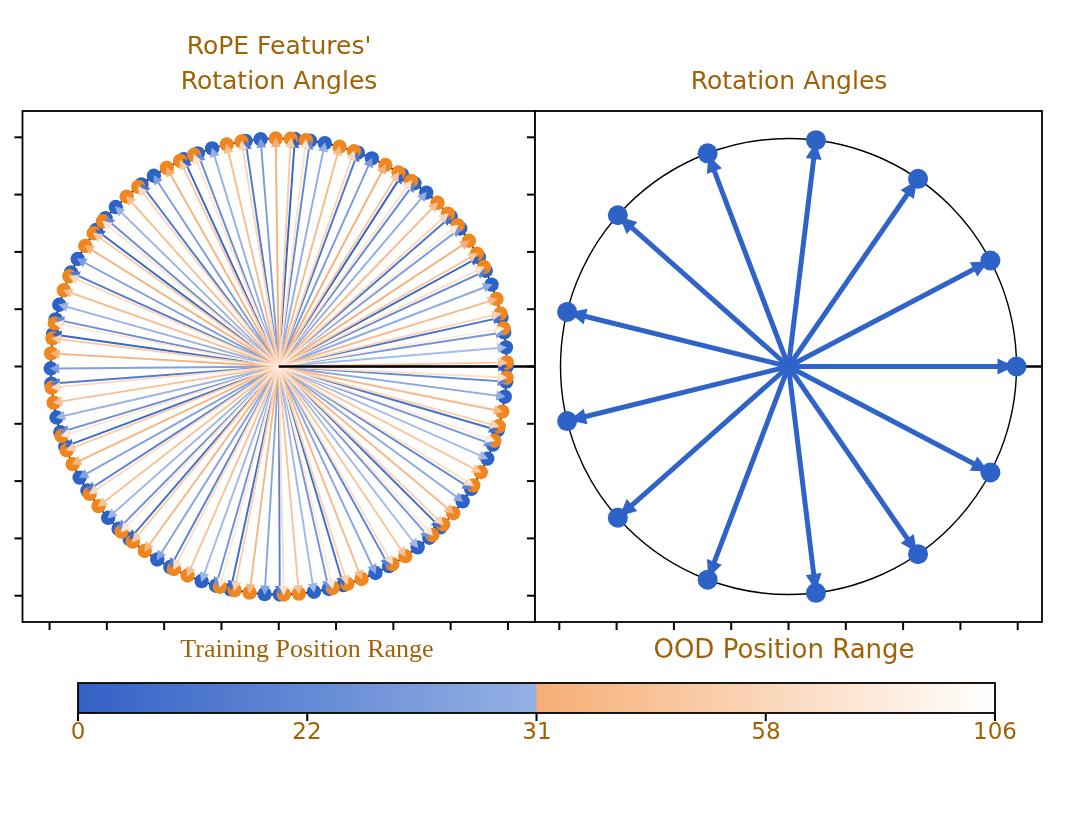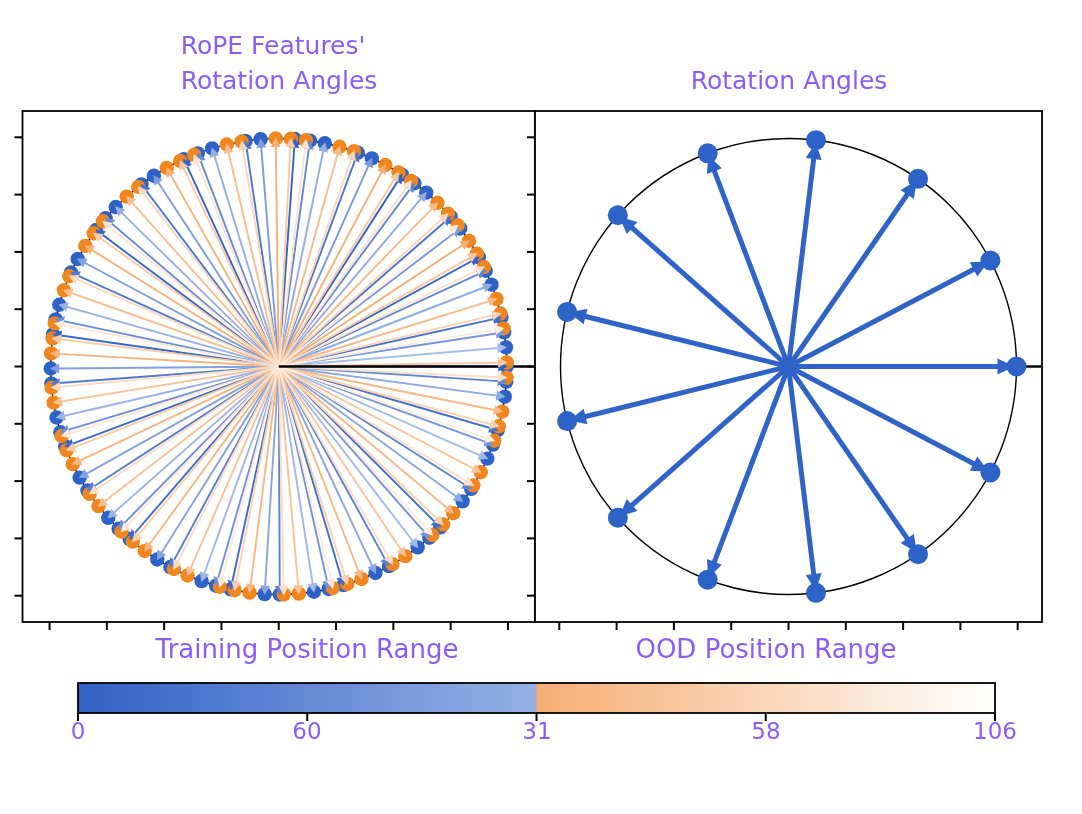--- a/index.html
+++ b/index.html
@@ -1,25 +1,25 @@
 <!DOCTYPE html>
 <html><head>
 <meta charset="utf-8">
 <style>
   html,body{margin:0;padding:0;background:#ffffff;}
   body{font-family:"DejaVu Sans","Liberation Sans",sans-serif;color:#000;}
   .figure{position:relative;width:1082px;height:814px;background:#ffffff;overflow:hidden;}
   svg.canvas{position:absolute;left:0;top:0;}
-  .txt{position:absolute;transform:translateX(-50%);white-space:nowrap;color:#8b5cf6;}
+  .txt{position:absolute;transform:translateX(-50%);text-align:center;white-space:nowrap;color:#a16207;}
   .title{font-size:25px;line-height:35px;top:28px;}
   .title-left{left:279px;}
   .title-right{left:789px;}
   .range-label{font-size:26px;top:634px;}
-  .range-label-train{left:307px;}
-  .range-label-ood{left:766px;}
+  .range-label-train{left:307px;font-family:Liberation Serif, serif;}
+  .range-label-ood{left:784px;}
   .cbtick{font-size:23px;top:718px;}
   .cblabel{font-size:26px;top:750px;left:537px;}
 </style>
 </head>
 <body>
 
 <div class="figure">
 
   <svg id="chart-svg" class="canvas" width="1082" height="814">
       <g>
@@ -520,19 +520,19 @@
 
   <div class="txt title title-right">
     <br>
     <span>Rotation Angles</span>
   </div>
 
   <div class="txt range-label range-label-train">Training Position Range</div>
   <div class="txt range-label range-label-ood">OOD Position Range</div>
 
   <div class="txt cbtick" style="left:78px">0</div>
-  <div class="txt cbtick" style="left:307px">60</div>
+  <div class="txt cbtick" style="left:307px">22</div>
   <div class="txt cbtick" style="left:537px">31</div>
   <div class="txt cbtick" style="left:766px">58</div>
   <div class="txt cbtick" style="left:995px">106</div>
 
 
 </div>
 
 </body></html>

